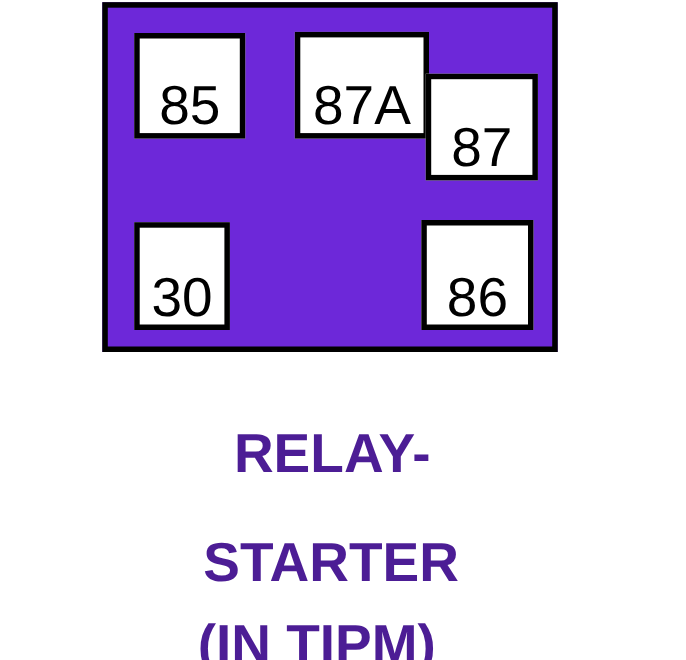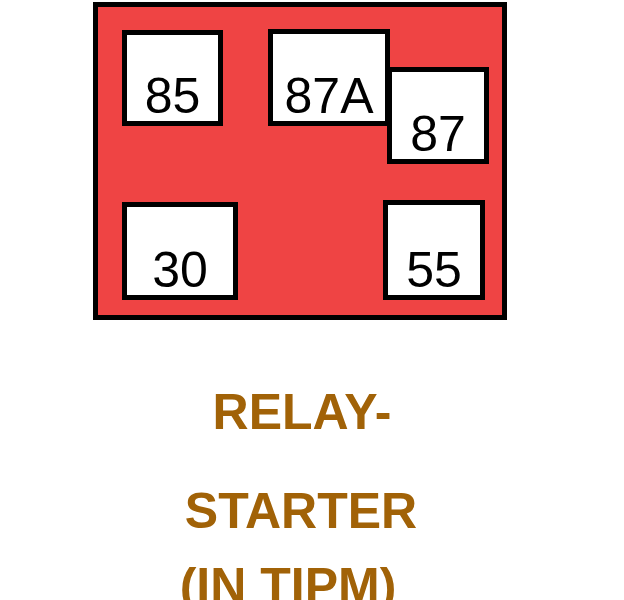--- a/index.html
+++ b/index.html
@@ -20,21 +20,21 @@
     background: #ffffff;
   }
   .relay-outline {
     position: absolute;
     left: 93px;
     top: 2px;
     width: 414px;
     height: 318px;
     border: 5px solid #000000;
     box-sizing: border-box;
-    background: #ef4444;
+    background: #6d28d9;
   }
   .pin {
     position: absolute;
     border: 5px solid #000000;
     box-sizing: border-box;
     background: #ffffff;
     display: flex;
     justify-content: center;
     align-items: flex-end;
   }
@@ -42,30 +42,30 @@
     font-size: 50px;
     line-height: 1;
     font-weight: 400;
     color: #000000;
     white-space: nowrap;
   }
   
   .pin-85  { left: 24px;  top: 23px;  width: 101px; height: 96px; }
   .pin-87a { left: 145px; top: 22px;  width: 122px; height: 97px; margin-left: 25px; }
   .pin-87  { left: 289px; top: 22px;  width: 102px; height: 97px; margin-top: 38px; }
-  .pin-30  { left: 24px;  top: 195px; width: 116px; height: 98px; }
+  .pin-30  { left: 24px;  top: 195px; width: 87px; height: 98px; }
   .pin-86  { left: 285px; top: 193px; width: 102px; height: 100px; }
 
   .caption-line {
     position: absolute;
     transform: translateX(-50%);
     font-size: 50px;
     line-height: 1;
     font-weight: 700;
-    color: #a16207;
+    color: #4c1d95;
     white-space: nowrap;
   }
   .caption-line-1 { left: 302px; top: 387px; }
   .caption-line-2 { left: 301px; top: 486px; }
   .caption-line-3 { left: 288px; top: 561px; }
 </style>
 </head>
 <body>
 
 <div class="canvas">
@@ -82,21 +82,21 @@
 
     <div class="pin pin-87">
       <span class="pin-label">87</span>
     </div>
 
     <div class="pin pin-30">
       <span class="pin-label">30</span>
     </div>
 
     <div class="pin pin-86">
-      <span class="pin-label">55</span>
+      <span class="pin-label">86</span>
     </div>
 
   </div>
 
   <div class="caption-line caption-line-1">RELAY-</div>
 
   <div class="caption-line caption-line-2">STARTER</div>
 
   <div class="caption-line caption-line-3">(IN TIPM)</div>
 

